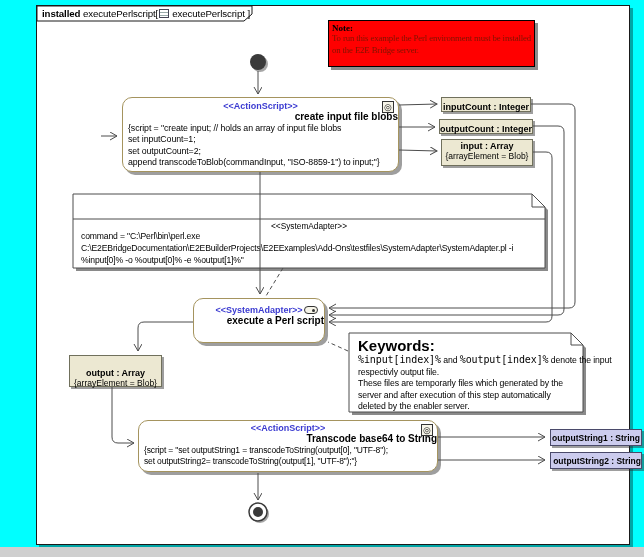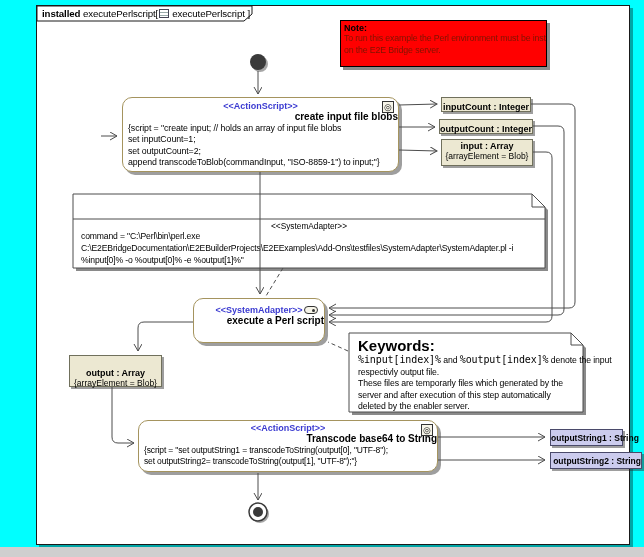--- a/index.html
+++ b/index.html
@@ -16,24 +16,24 @@
   #overlay  { z-index:5; }
   .htm { z-index:3; }
 
   #frame-tab-text { position:absolute; left:42px; top:8px; font-size:9.7px; color:#000;
                     white-space:nowrap; z-index:3; letter-spacing:-0.1px; }
   #frame-tab-text b { font-weight:bold; }
   .diagram-icon { display:inline-block; width:10px; height:9px; border:1px solid #445;
                   background:linear-gradient(#fff 0 2px,#9aa 2px 3px,#fff 3px 5px,#9aa 5px 6px,#fff 6px);
                   vertical-align:-1px; margin:0 3px 0 1px; }
 
-  .red-note { position:absolute; left:340px; top:20px; width:207px; height:47px;
+  .red-note { position:absolute; left:328px; top:20px; width:207px; height:47px;
               background:#ff0000; border:1px solid #000;
               box-shadow:3px 3px 0 rgba(0,0,0,0.45); padding:2px 3px; z-index:3;
-              white-space:nowrap; overflow:hidden; }
+              white-space:nowrap; overflow:hidden;font-family:Liberation Serif, serif; }
   .red-note .rn-title { font-size:9px; font-weight:bold; color:#000; }
   .red-note .rn-line  { font-size:8.8px; color:#7e1400; letter-spacing:-0.15px; line-height:11.5px; }
 
   .action { position:absolute; background:#ffffff; border:1px solid #a5945e; border-radius:10px;
             box-shadow:3px 3px 0 rgba(40,40,40,0.45); z-index:3; }
   .stereo { text-align:center; font-size:9px; font-weight:bold; color:#3b3bd1; padding-top:3px;
             white-space:nowrap; }
   .aname  { text-align:right; font-size:10px; font-weight:bold; color:#000; white-space:nowrap; }
   .abody  { font-size:8.8px; line-height:11.4px; padding:1px 5px; color:#000; white-space:nowrap;
             letter-spacing:-0.1px; }
@@ -117,21 +117,21 @@
   <div class="action htm" style="left:138px; top:420px; width:300px; height:52px;">
     <div class="stereo" style="padding-top:2px;">&lt;&lt;ActionScript&gt;&gt;</div>
     <div class="aname">Transcode base64 to String</div>
     <div class="abody" style="font-size:8.5px; letter-spacing:-0.15px;">
       <div>{script = "set outputString1 = transcodeToString(output[0], "UTF-8");</div>
       <div>set outputString2= transcodeToString(output[1], "UTF-8");"}</div>
     </div>
     <div class="icon-square">◎</div>
   </div>
 
-  <div class="pin" style="left:550px; top:429px; width:73px; height:17px; line-height:16px;">
+  <div class="pin" style="left:550px; top:429px; width:92px; height:17px; line-height:16px;">
     <span>outputString1 : String</span>
   </div>
   <div class="pin" style="left:550px; top:452px; width:92px; height:17px; line-height:16px;text-align:right;">
     <span>outputString2 : String</span>
   </div>
 
   <div class="obj" style="left:441px; top:97px; width:90px; height:15px; line-height:14px;">
     <span class="oname">inputCount : Integer</span>
   </div>
   <div class="obj" style="left:439px; top:119px; width:94px; height:15px; line-height:14px;">

